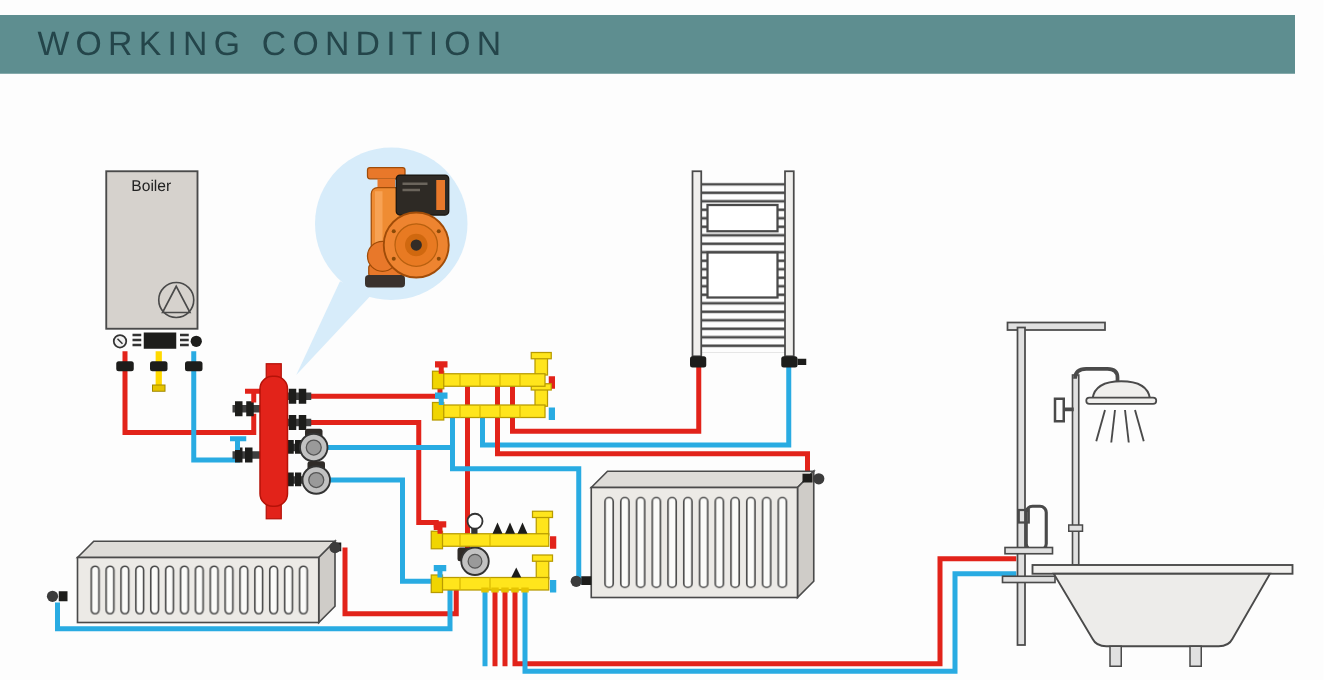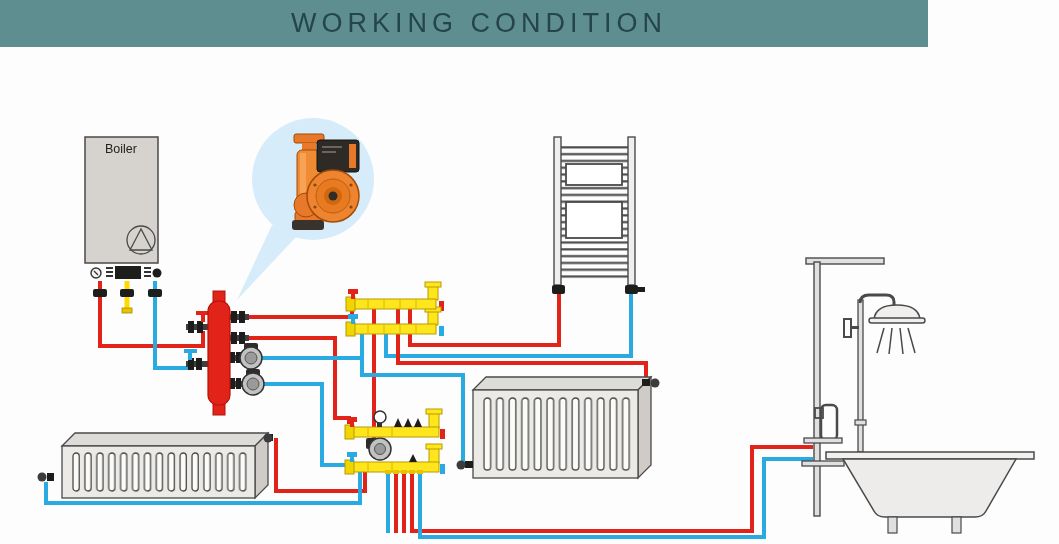--- a/index.html
+++ b/index.html
@@ -1,19 +1,19 @@
 <!DOCTYPE html>
 <html><head>
 <meta charset="utf-8">
 <style>
   html,body{margin:0;padding:0;background:#ffffff;}
   .stage{position:relative;width:1059px;height:544px;overflow:hidden;background:#fdfdfd;
          font-family:"Liberation Sans",sans-serif;}
-  .banner{position:absolute;left:0;top:0;width:928px;height:47px;background:#5e8e90;
-          display:flex;align-items:center;z-index:5;justify-content:center;}
+  .banner{position:absolute;left:0;top:12px;width:1036px;height:47px;background:#5e8e90;
+          display:flex;align-items:center;z-index:5;}
   .banner .title{margin-left:30px;font-size:27px;letter-spacing:5px;font-weight:500;color:#24454a;}
   svg{position:absolute;left:0;top:0;}
 </style>
 </head>
 <body>
 
 <div class="stage">
 
   <div class="banner" style="background: rgb(94, 142, 144);">
     <span class="title" style="color: rgb(36, 69, 74);">WORKING CONDITION</span>

